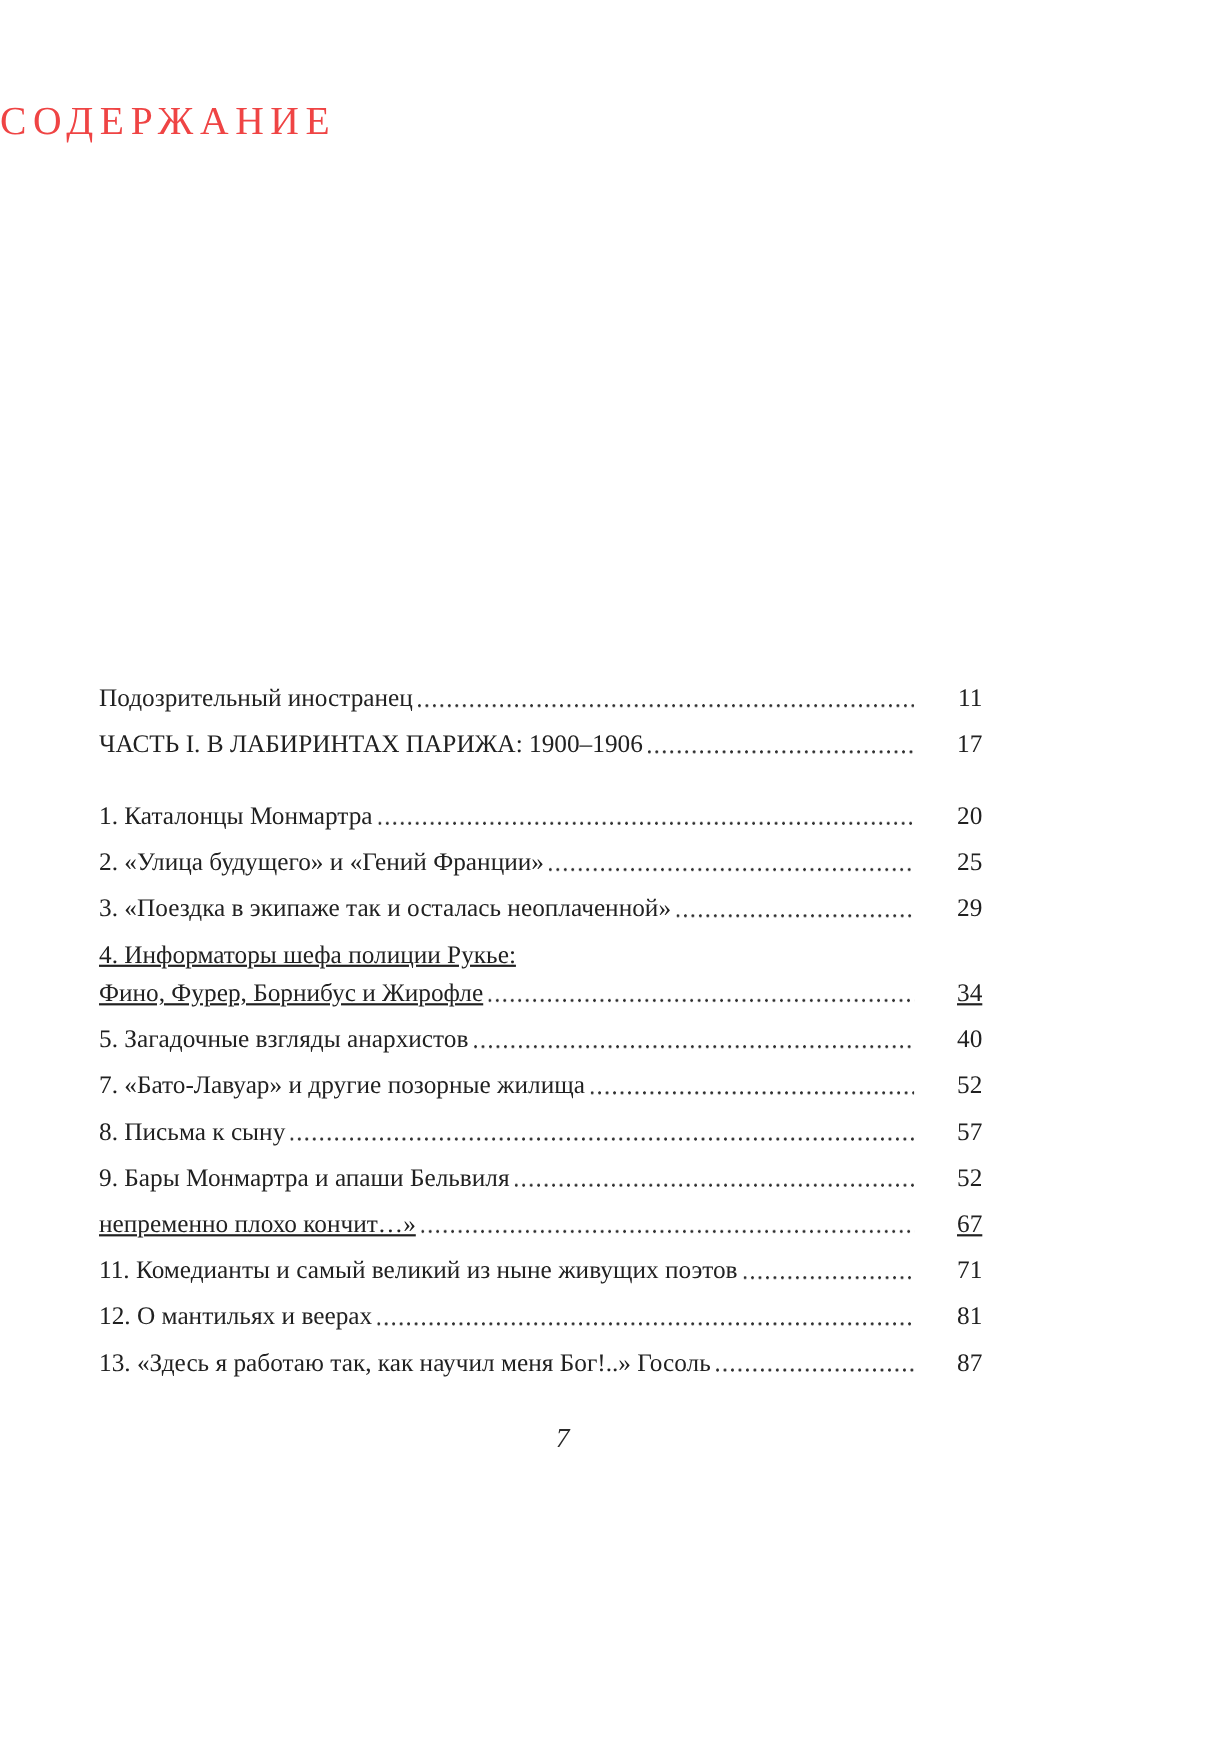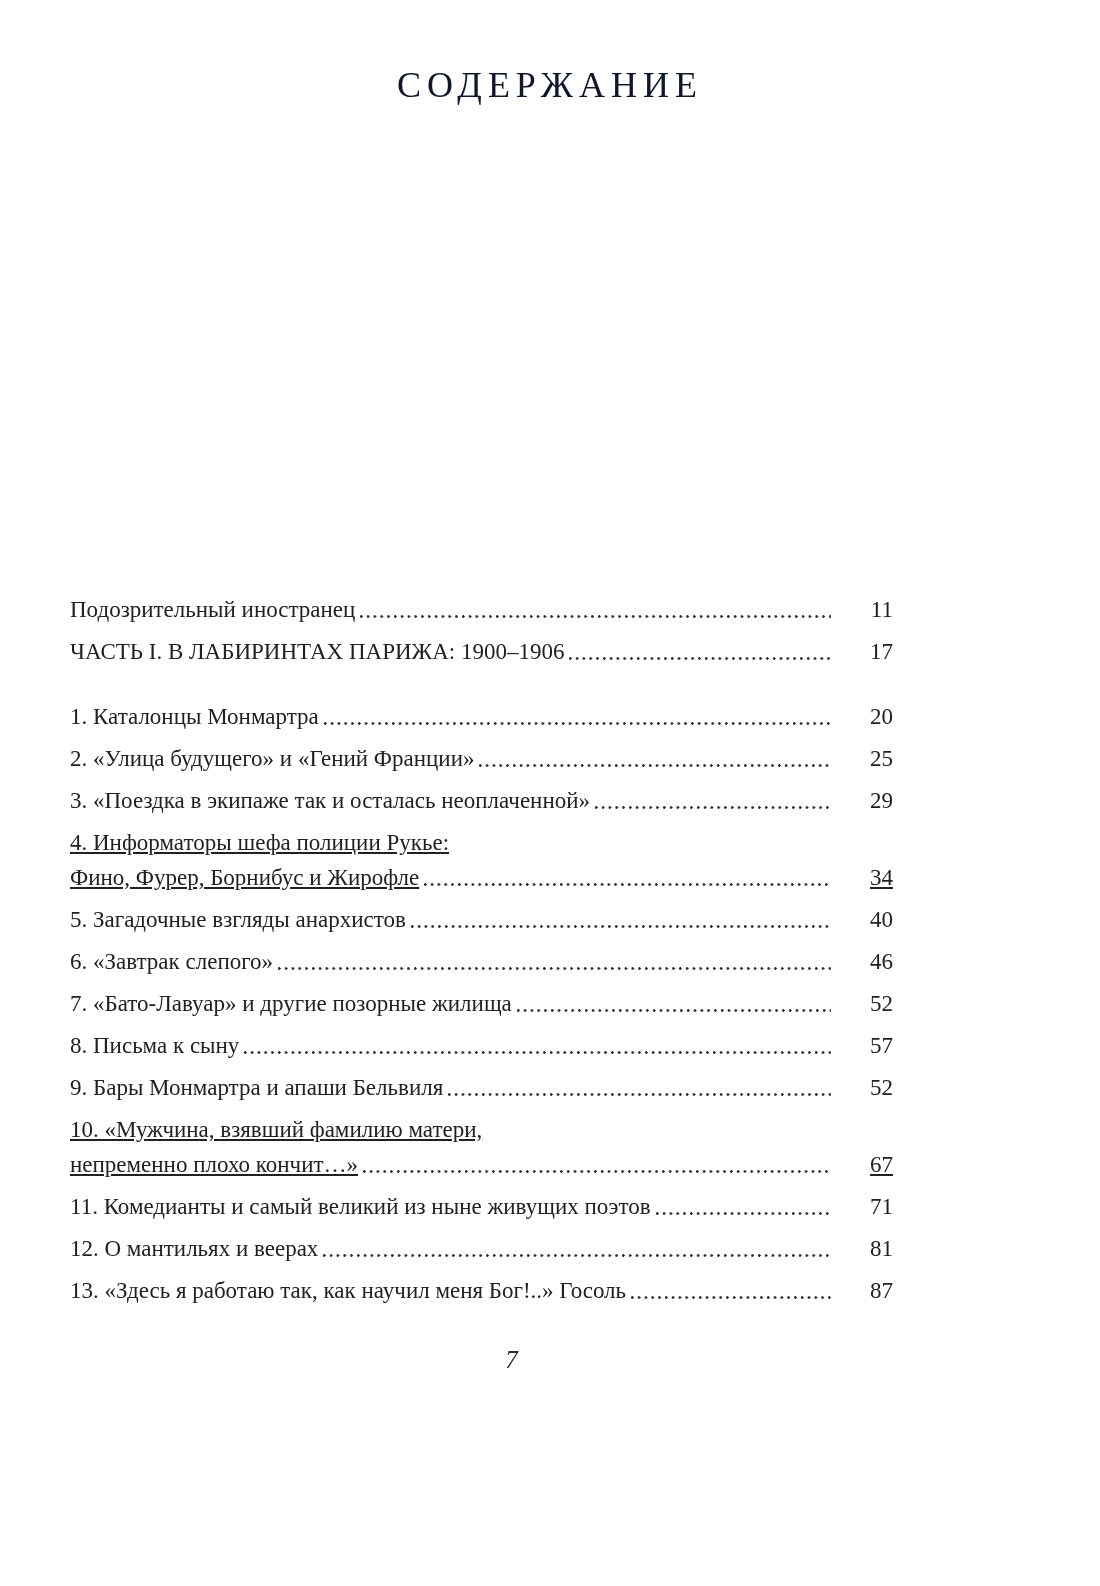--- a/index.html
+++ b/index.html
@@ -9,31 +9,31 @@
     height: 1586px;
     margin: 0 auto;
     background: #ffffff;
     color: #212121;
     font-family: "Liberation Serif", "DejaVu Serif", serif;
     overflow: hidden;
     box-sizing: border-box;
   }
   .title {
     margin: 0;
-    padding-top: 62px;
-    text-align: center;
+    padding-top: 87px;
+    text-align: left;
     font-size: 36px;
     font-weight: 400;
     line-height: 46px;
     letter-spacing: 6px;
-    color: #0f172a;
+    color: #ef4444;
   }
   .toc {
     margin-top: 487px;
-    padding-left: 70px;
+    padding-left: 90px;
     padding-right: 207px;
     font-size: 23px;
   }
   .row {
     display: flex;
     align-items: stretch;
     line-height: 30px;
     margin-bottom: 12px;
   }
   .row .t { white-space: nowrap; }
@@ -122,46 +122,40 @@
         <span class="num">34</span>
       </div>
     </div>
 
     <div class="row">
       <span class="t">5. Загадочные взгляды анархистов</span>
       <span class="dots"></span>
       <span class="num">40</span>
     </div>
 
-    <div class="row">
-      <span class="t">6. «Завтрак слепого»</span>
-      <span class="dots"></span>
-      <span class="num">46</span>
-    </div>
 
     <div class="row">
       <span class="t">7. «Бато-Лавуар» и другие позорные жилища</span>
       <span class="dots"></span>
       <span class="num">52</span>
     </div>
 
     <div class="row">
       <span class="t">8. Письма к сыну</span>
       <span class="dots"></span>
       <span class="num">57</span>
     </div>
 
     <div class="row">
       <span class="t">9. Бары Монмартра и апаши Бельвиля</span>
       <span class="dots"></span>
       <span class="num">52</span>
     </div>
 
     <div class="multi">
-      <div class="l1">10. «Мужчина, взявший фамилию матери,</div>
       <div class="l2">
         <span class="t">непременно плохо кончит…»</span>
         <span class="dots"></span>
         <span class="num">67</span>
       </div>
     </div>
 
     <div class="row">
       <span class="t">11. Комедианты и самый великий из ныне живущих поэтов</span>
       <span class="dots"></span>

